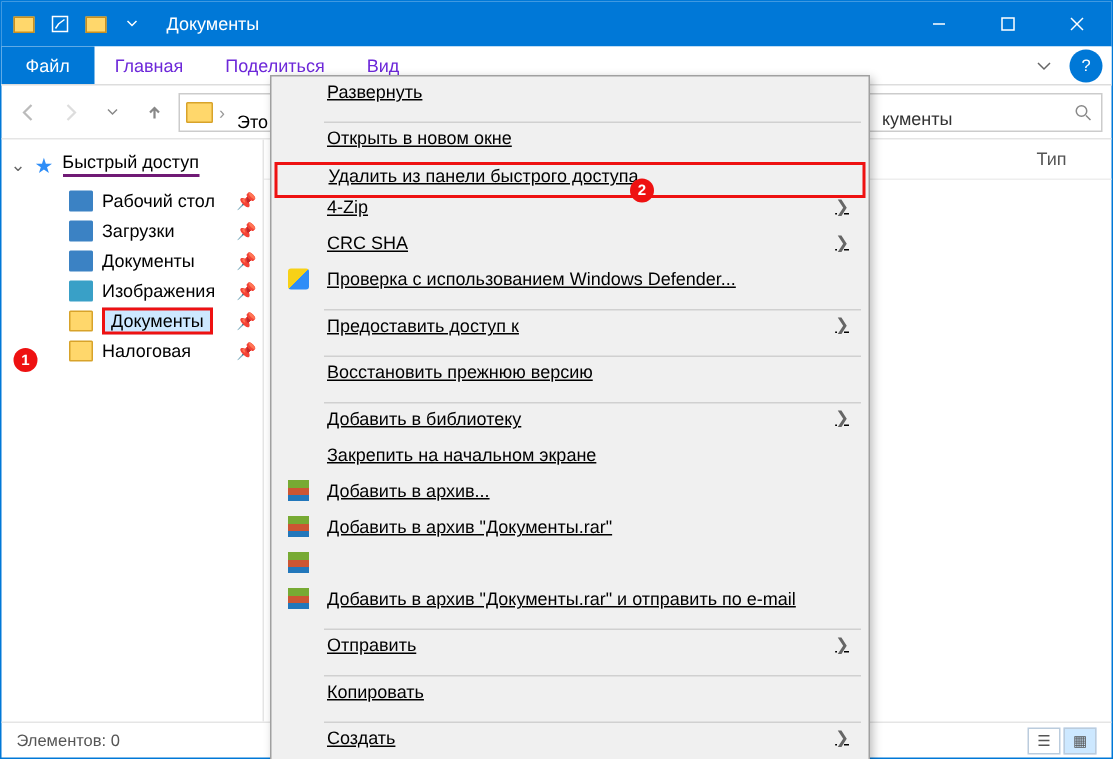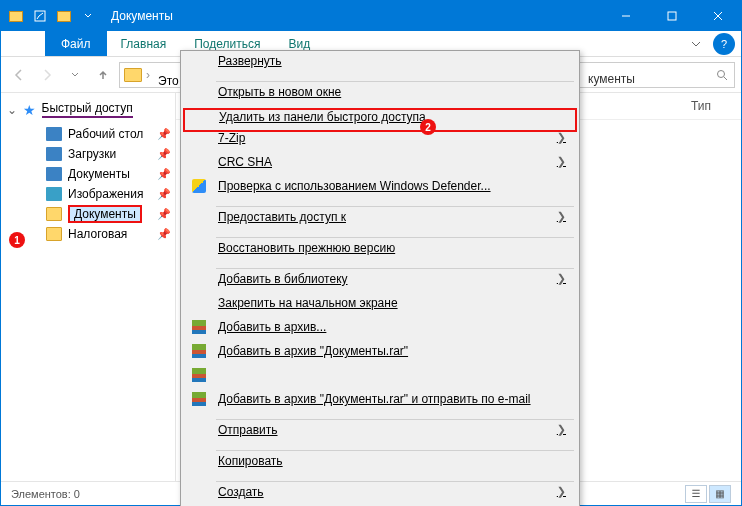--- a/index.html
+++ b/index.html
@@ -10,22 +10,22 @@
 
 .titlebar { height: 30px; background: #0078d7; display: flex; align-items: center; color: #fff; }
 .titlebar .qat { display: flex; align-items: center; gap: 2px; padding: 0 4px; }
 .titlebar .qat-btn { width: 22px; height: 22px; display: flex; align-items: center; justify-content: center; }
 .titlebar .title { padding-left: 8px; flex: 1; font-size: 12px; }
 .titlebar .winbtns { display: flex; }
 .titlebar .winbtn { width: 46px; height: 30px; display: flex; align-items: center; justify-content: center; color: #fff; }
 
 
 .ribbon { height: 26px; background: #fff; border-bottom: 1px solid #ddd; display: flex; align-items: stretch; }
-.ribbon .file-tab { background: #0078d7; color: #fff; padding: 0 16px; display: flex; align-items: center; margin-left: 44px; }
-.ribbon .tab { padding: 0 14px; display: flex; align-items: center; color: #0f766e; }
+.ribbon .file-tab { background: #0078d7; color: #fff; padding: 0 16px; display: flex; align-items: center; }
+.ribbon .tab { padding: 0 14px; display: flex; align-items: center; color: #6d28d9; }
 .ribbon .spacer { flex: 1; }
 .ribbon .expand { width: 22px; display: flex; align-items: center; justify-content: center; color: #666; }
 .ribbon .help { width: 22px; height: 22px; margin: 2px 6px; border-radius: 50%; background: #0078d7; color: #fff; display: flex; align-items: center; justify-content: center; font-size: 11px; }
 
 
 .navbar { height: 36px; display: flex; align-items: center; gap: 4px; padding: 4px 6px; border-bottom: 1px solid #e5e5e5; }
 .navbtn { width: 24px; height: 24px; display: flex; align-items: center; justify-content: center; color: #888; }
 .navbtn.disabled { color: #ccc; }
 .addr { flex: 1; height: 26px; border: 1px solid #ccc; display: flex; align-items: center; padding: 0 4px; gap: 4px; overflow: hidden; }
 .addr .folder-ic { width: 18px; height: 14px; background: #ffd76b; border: 1px solid #d8a32a; border-radius: 1px; }
@@ -246,21 +246,21 @@
     <div class="row">
       <div class="ic-col"></div>
       <div class="txt">Открыть в новом окне</div>
     </div>
     <div class="row highlight">
       <div class="ic-col"></div>
       <div class="txt">Удалить из панели быстрого доступа</div>
     </div>
     <div class="row">
       <div class="ic-col"></div>
-      <div class="txt">7-Zip</div>
+      <div class="txt">4-Zip</div>
       <div class="sub">❯</div>
     </div>
     <div class="row">
       <div class="ic-col"></div>
       <div class="txt">CRC SHA</div>
       <div class="sub">❯</div>
     </div>
     <div class="row">
       <div class="ic-col">
         <div class="shield"></div>

